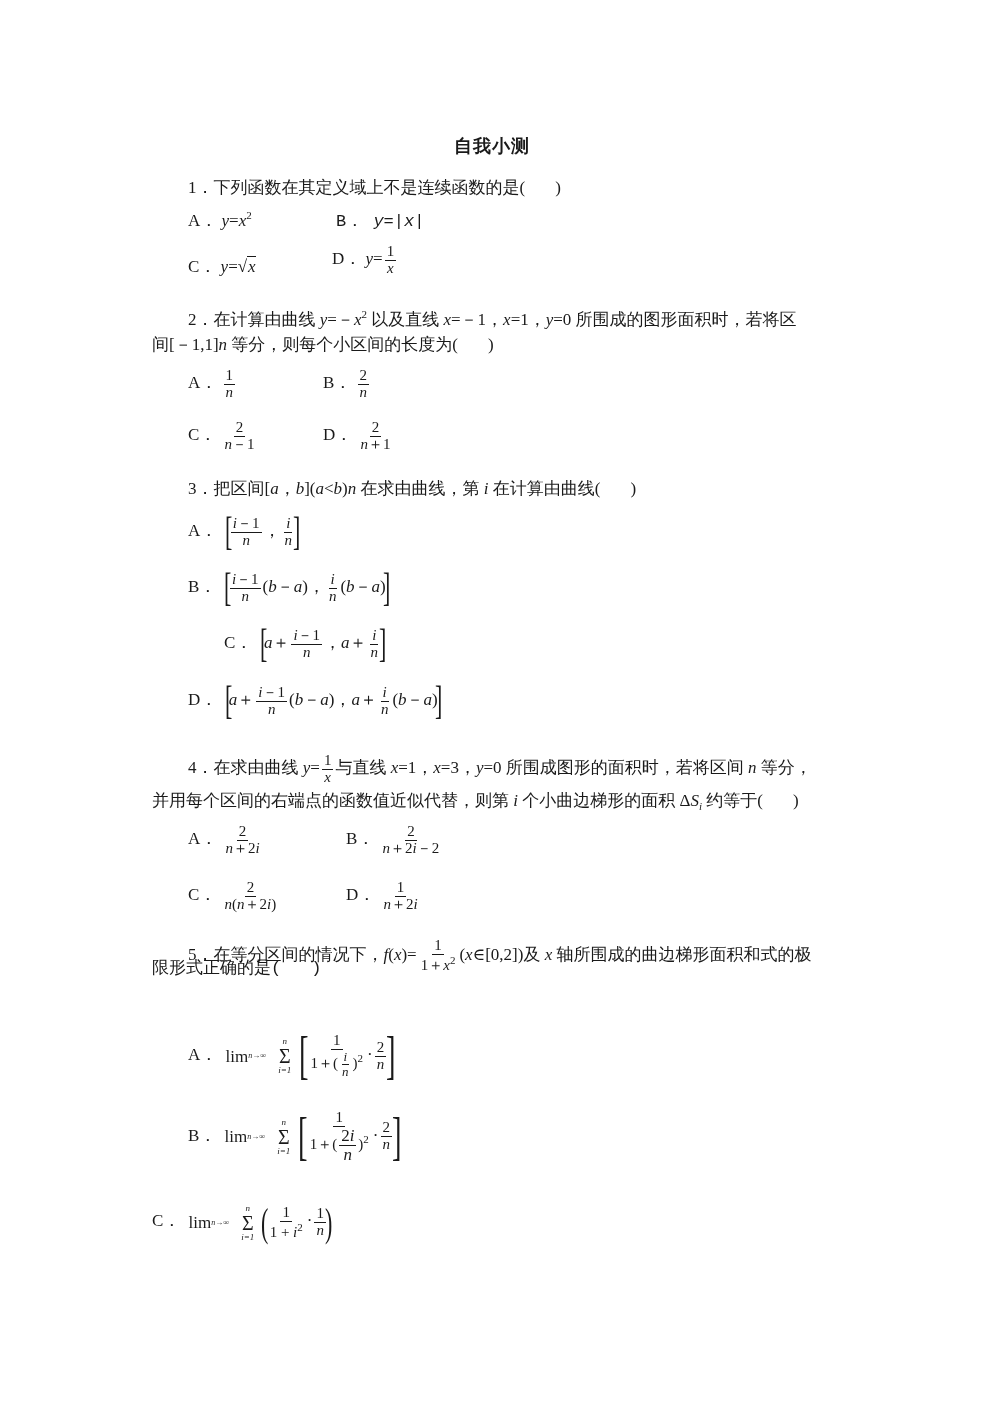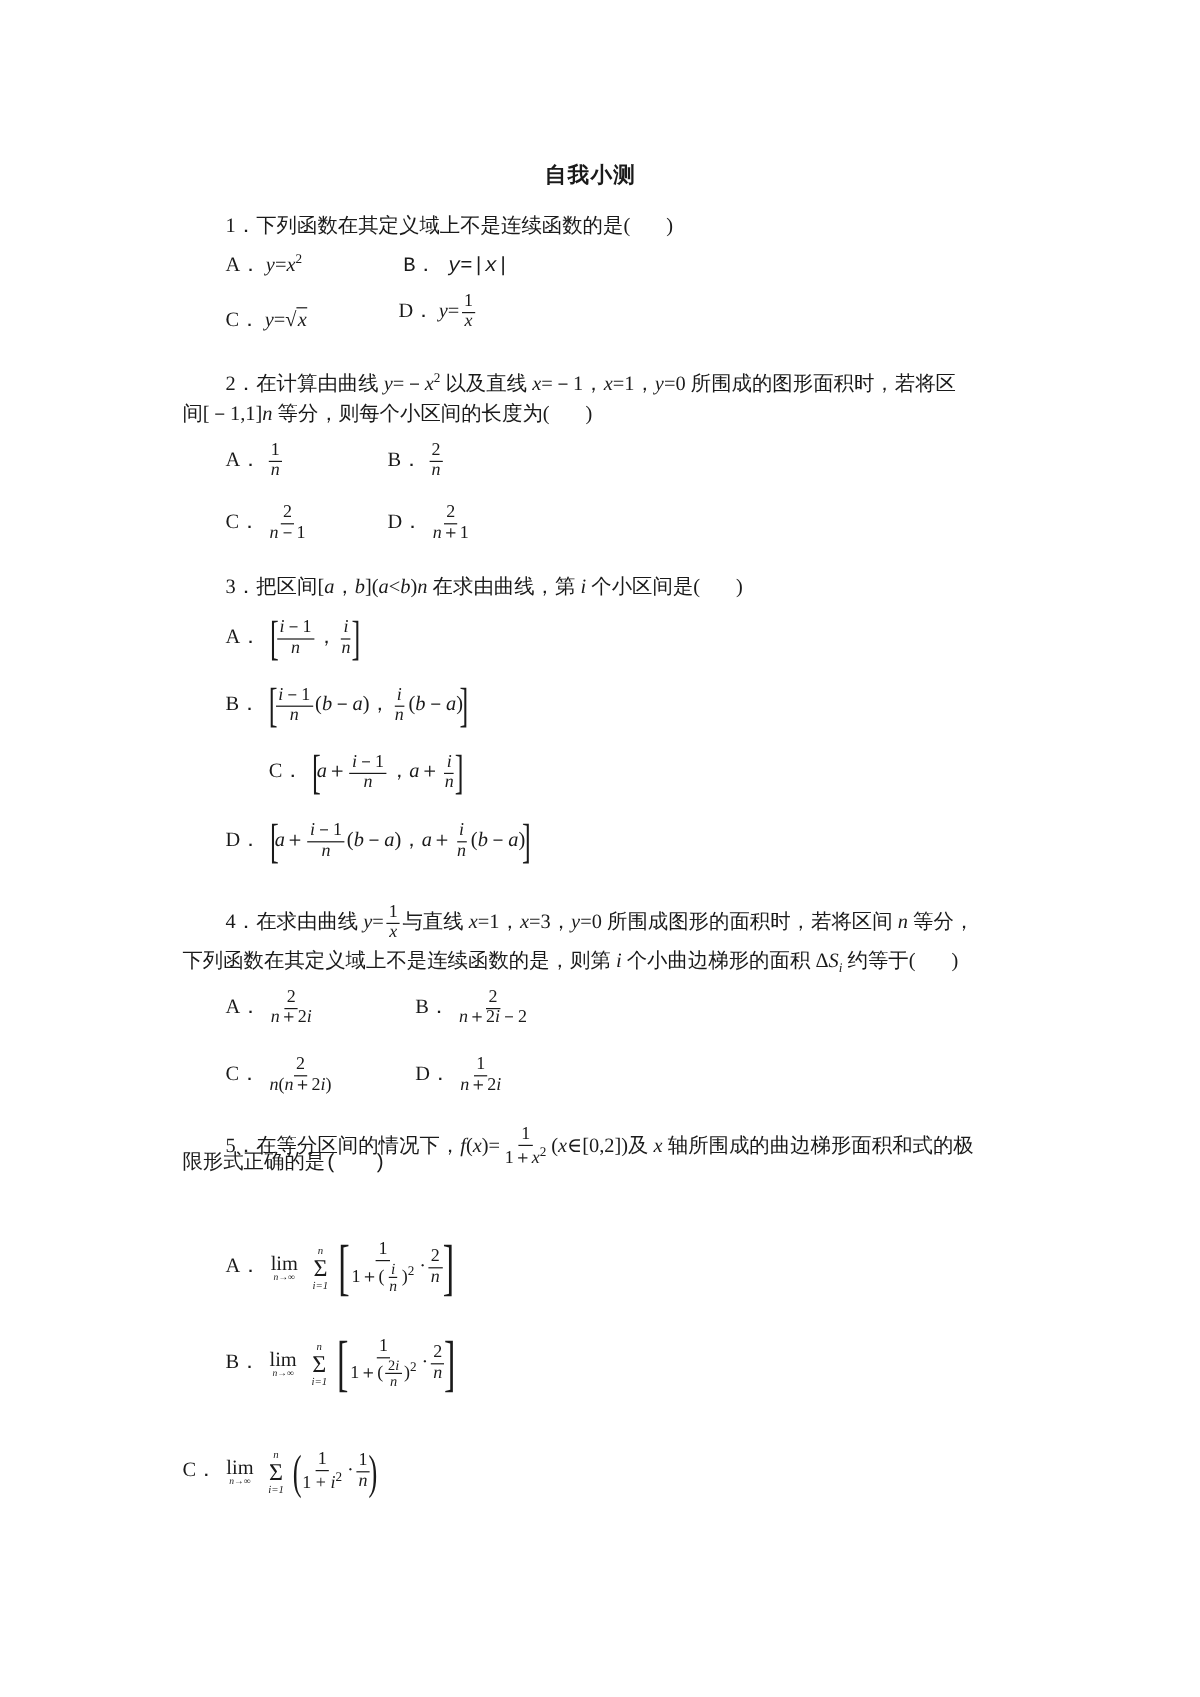--- a/index.html
+++ b/index.html
@@ -10,21 +10,21 @@
   .m { font-style: italic; }
   .frac { display: inline-flex; flex-direction: column; align-items: center; vertical-align: middle; margin: 0 2px; line-height: 1.05; }
   .frac > .num { border-bottom: 1px solid #1a1a1a; padding: 0 2px; text-align: center; }
   .frac > .den { padding: 0 2px; text-align: center; }
   .sm { font-size: 15px; }
   .brk { display: inline-block; vertical-align: middle; font-size: 40px; font-weight: 100; transform: scaleX(0.55); line-height: 1; }
   .brk-l { margin-right: -6px; } .brk-r { margin-left: -6px; }
   .sum { display: inline-flex; flex-direction: column; align-items: center; vertical-align: middle; line-height: 1; margin: 0 4px; }
   .sum .sig { font-size: 20px; }
   .sum .tiny { font-size: 9px; font-style: italic; }
-  .lim { display: inline-flex; flex-direction: column; align-items: center; vertical-align: middle; line-height: 1; margin: 14px 4px; }
+  .lim { display: inline-flex; align-items: center; vertical-align: middle; line-height: 1; margin: 14px 4px; }
   .lim .tiny { font-size: 8px; font-style: italic; }
   .sqrt { display: inline-block; }
   .sqrt .rad { border-top: 1px solid #1a1a1a; padding-left: 1px; }
   sup { font-size: 11px; }
   sub { font-size: 11px; }
 </style>
 </head>
 <body>
 
 <div>
@@ -75,21 +75,21 @@
       </span>
   </div>
   <div class="abs" style="left:323px; top:420px;">
     <span>D．</span>&nbsp;<span class="frac sm">
         <span class="num">2</span>
         <span class="den"><span class="m">n</span>＋1</span>
       </span>
   </div>
 
   <div class="abs" style="left:188px; top:477px;">
-    <span>3．</span><span>把区间[</span><span class="m">a</span>，<span class="m">b</span><span>](</span><span class="m">a</span>&lt;<span class="m">b</span><span>)</span><span class="m">n</span><span> 在求由曲线，第 </span><span class="m">i</span><span> 个小区间是(</span><span style="display:inline-block;width:30px"></span><span>)</span>
+    <span>3．</span><span>把区间[</span><span class="m">a</span>，<span class="m">b</span><span>](</span><span class="m">a</span>&lt;<span class="m">b</span><span>)</span><span class="m">n</span><span> 在求由曲线，第 </span><span class="m">i</span><span> 在计算由曲线(</span><span style="display:inline-block;width:30px"></span><span>)</span>
   </div>
   <div class="abs" style="left:188px; top:512px;">
     <span>A．</span>&nbsp;<span class="brk brk-l">[</span><span class="frac sm">
         <span class="num"><span class="m">i</span>－1</span>
         <span class="den m">n</span>
       </span>，<span class="frac sm">
         <span class="num m">i</span>
         <span class="den m">n</span>
       </span><span class="brk brk-r">]</span>
   </div>
@@ -121,21 +121,21 @@
       </span>(<span class="m">b</span>－<span class="m">a</span>)<span class="brk brk-r">]</span>
   </div>
 
   <div class="abs" style="left:188px; top:737px;margin-top:16px;">
     <span>4．</span><span>在求由曲线 </span><span class="m">y</span>=<span class="frac sm">
         <span class="num">1</span>
         <span class="den m">x</span>
       </span><span>与直线 </span><span class="m">x</span>=1，<span class="m">x</span>=3，<span class="m">y</span>=0<span> 所围成图形的面积时，若将区间 </span><span class="m">n</span><span> 等分，</span>
   </div>
   <div class="abs" style="left:152px; top:789px;">
-    <span>下列函数在其定义域上不是连续函数的是，则第 </span><span class="m">i</span><span> 个小曲边梯形的面积 Δ</span><span class="m">S</span><sub class="m">i</sub><span> 约等于(</span><span style="display:inline-block;width:30px"></span><span>)</span>
+    <span>并用每个区间的右端点的函数值近似代替，则第 </span><span class="m">i</span><span> 个小曲边梯形的面积 Δ</span><span class="m">S</span><sub class="m">i</sub><span> 约等于(</span><span style="display:inline-block;width:30px"></span><span>)</span>
   </div>
   <div class="abs" style="left:188px; top:824px;">
     <span>A．</span>&nbsp;<span class="frac sm">
         <span class="num">2</span>
         <span class="den"><span class="m">n</span>＋2<span class="m">i</span></span>
       </span>
   </div>
   <div class="abs" style="left:346px; top:824px;">
     <span>B．</span>&nbsp;<span class="frac sm">
         <span class="num">2</span>
@@ -192,21 +192,21 @@
     <span class="lim">
         <span>lim</span>
         <span class="tiny">n→∞</span>
       </span>
     <span class="sum">
         <span class="tiny">n</span>
         <span class="sig">Σ</span>
         <span class="tiny">i=1</span>
       </span><span class="brk brk-l" style="font-size:52px">[</span><span class="frac sm">
         <span class="num">1</span>
-        <span class="den">1＋(<span class="frac" style="font-size:12px">
+        <span class="den">1＋(<span class="frac" style="font-size:17px">
             <span class="num">2<span class="m">i</span></span>
             <span class="den m">n</span>
           </span>)<sup>2</sup></span>
       </span>·<span class="frac sm">
         <span class="num">2</span>
         <span class="den m">n</span>
       </span><span class="brk brk-r" style="font-size:52px">]</span>
   </div>
 
   <div class="abs" style="left:152px; top:1200px;">

